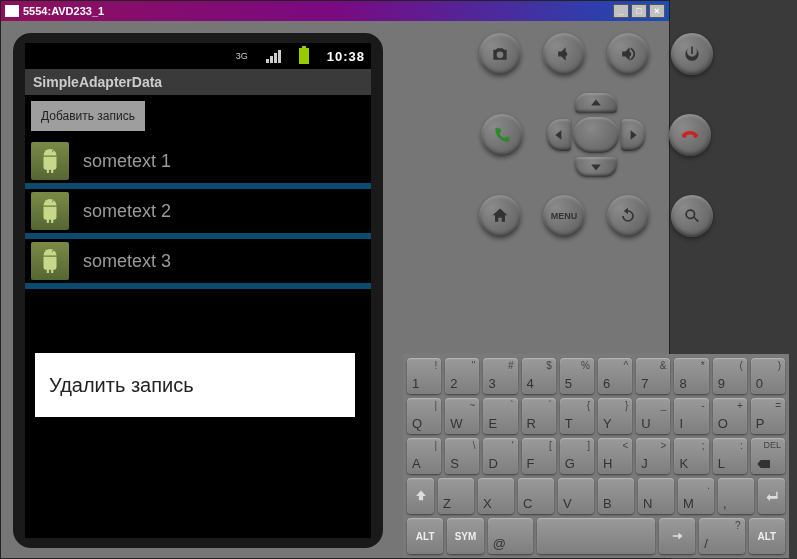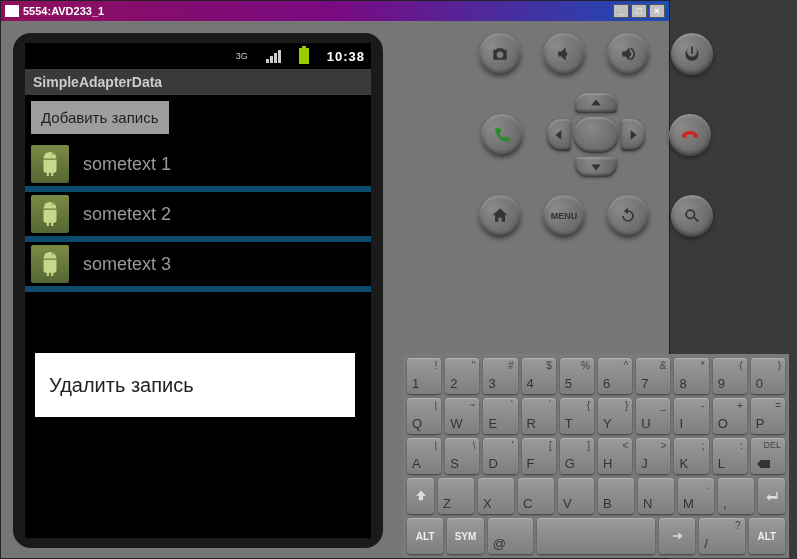--- a/index.html
+++ b/index.html
@@ -23,21 +23,21 @@
 .sig span { width: 3px; background: #ccc; }
 .sig span:nth-child(1){height:4px}.sig span:nth-child(2){height:7px}.sig span:nth-child(3){height:10px}.sig span:nth-child(4){height:13px}
 .batt { width: 10px; height: 16px; border: 1px solid #9c0; background: #9c0; position: relative; }
 .batt::before { content:''; position:absolute; top:-3px; left:2px; width:4px; height:2px; background:#9c0; }
 .netlabel { font-size: 9px; color: #ccc; }
 
 .app-title { height: 26px; background: #3a3a3a; color: #ccc; font-size: 14px; display: flex; align-items: center; padding: 0 8px; font-weight: bold; }
 
 .app-body { position: absolute; top: 52px; left: 0; right: 0; bottom: 0; background: #000; }
 
-.add-btn { margin: 6px; padding: 8px 10px; background: #9e9e9e; color: #222; font-size: 15px; display: inline-block; cursor: pointer; }
+.add-btn { margin: 6px; padding: 8px 10px; background: #9e9e9e; color: #222; font-size: 12px; display: inline-block; cursor: pointer; }
 
 .list { margin-top: 2px; }
 .row { display: flex; align-items: center; height: 50px; border-bottom: 6px solid #0c4a6e; padding-left: 6px; gap: 14px; }
 .row .thumb { width: 38px; height: 38px; background: linear-gradient(#7a8a45, #556633); border-radius: 2px; position: relative; display:flex; align-items:center; justify-content:center; }
 .row .thumb svg { width: 26px; height: 26px; }
 .row .label { color: #9a9a9a; font-size: 18px; }
 
 .context-menu { position: absolute; left: 10px; top: 258px; width: 320px; height: 64px; background: #fff; color: #222; font-size: 20px; display: flex; align-items: center; padding: 16px 14px; box-shadow: 0 2px 6px rgba(0,0,0,.6); }
 
 .controls { position: absolute; left: 410px; top: 12px; width: 370px; height: 300px; }

